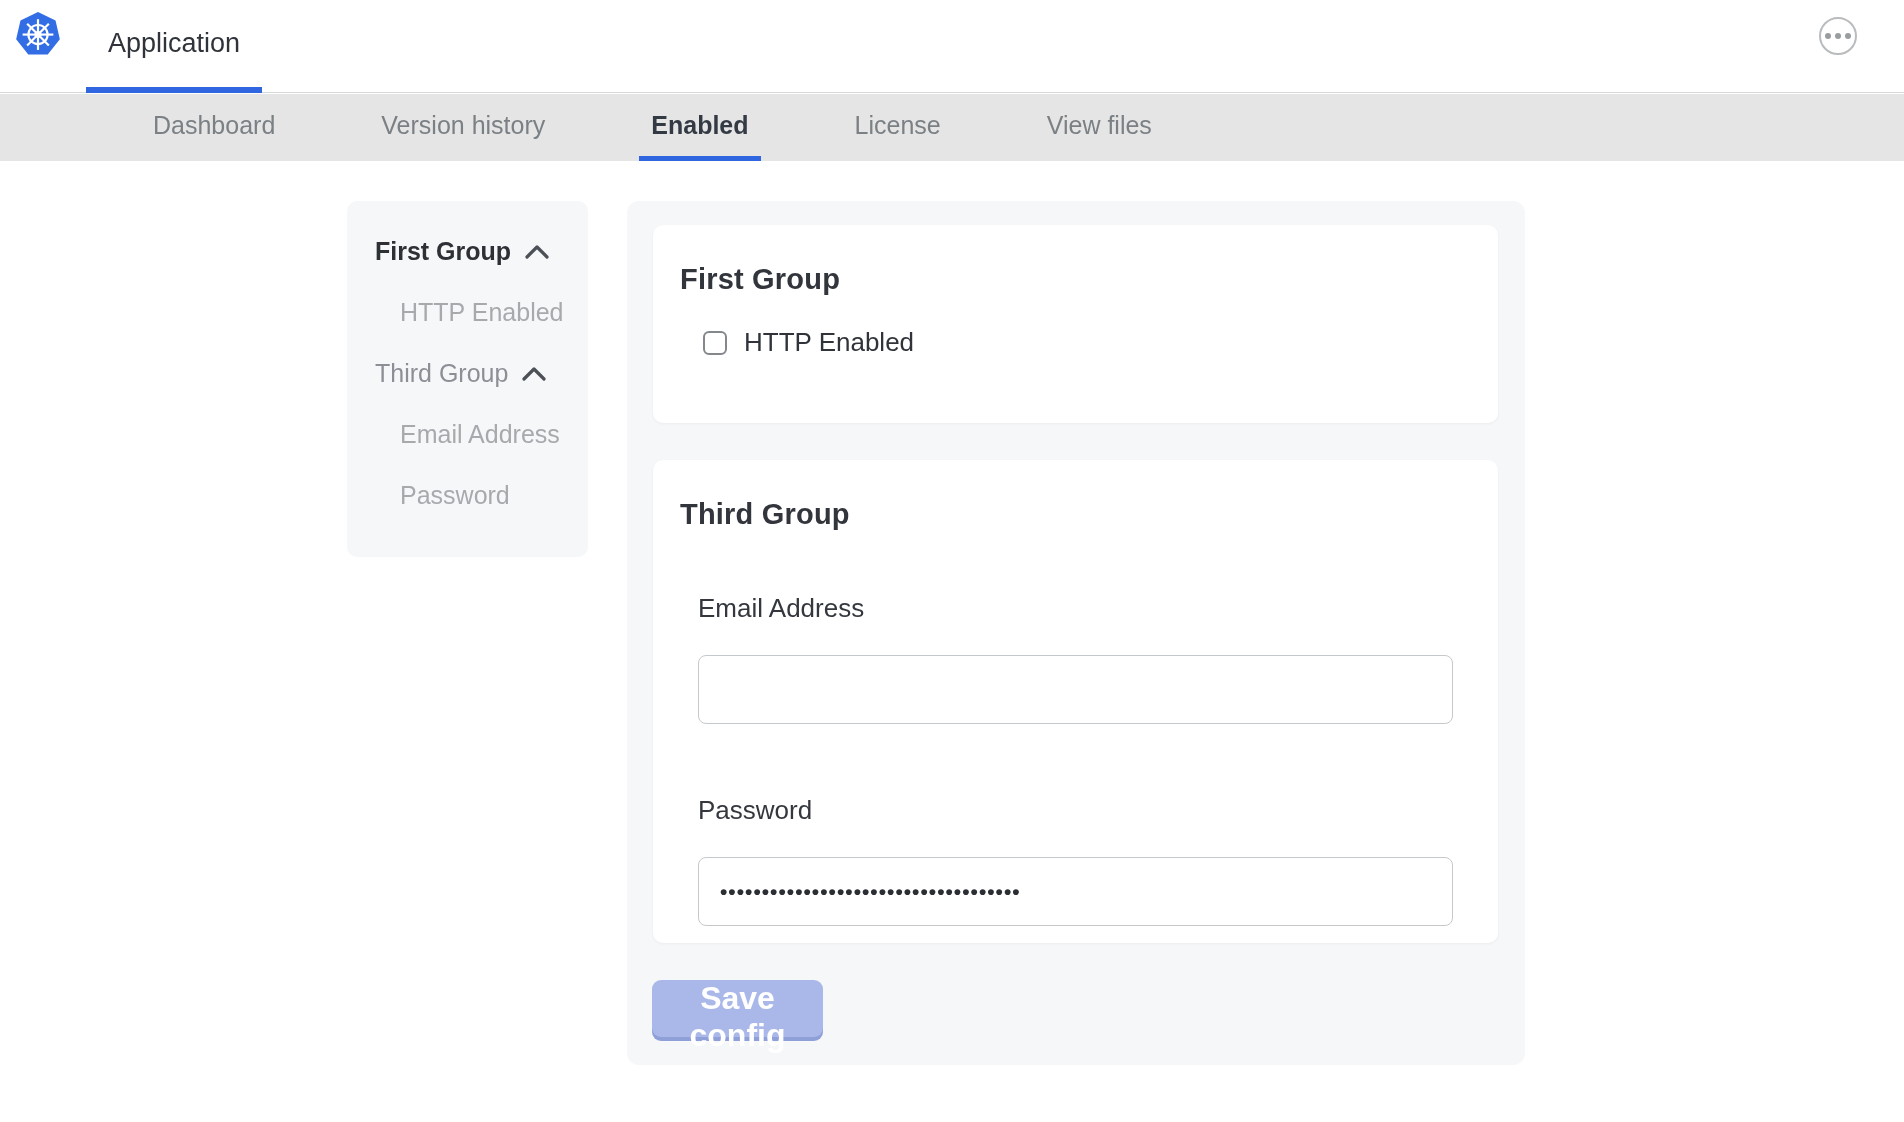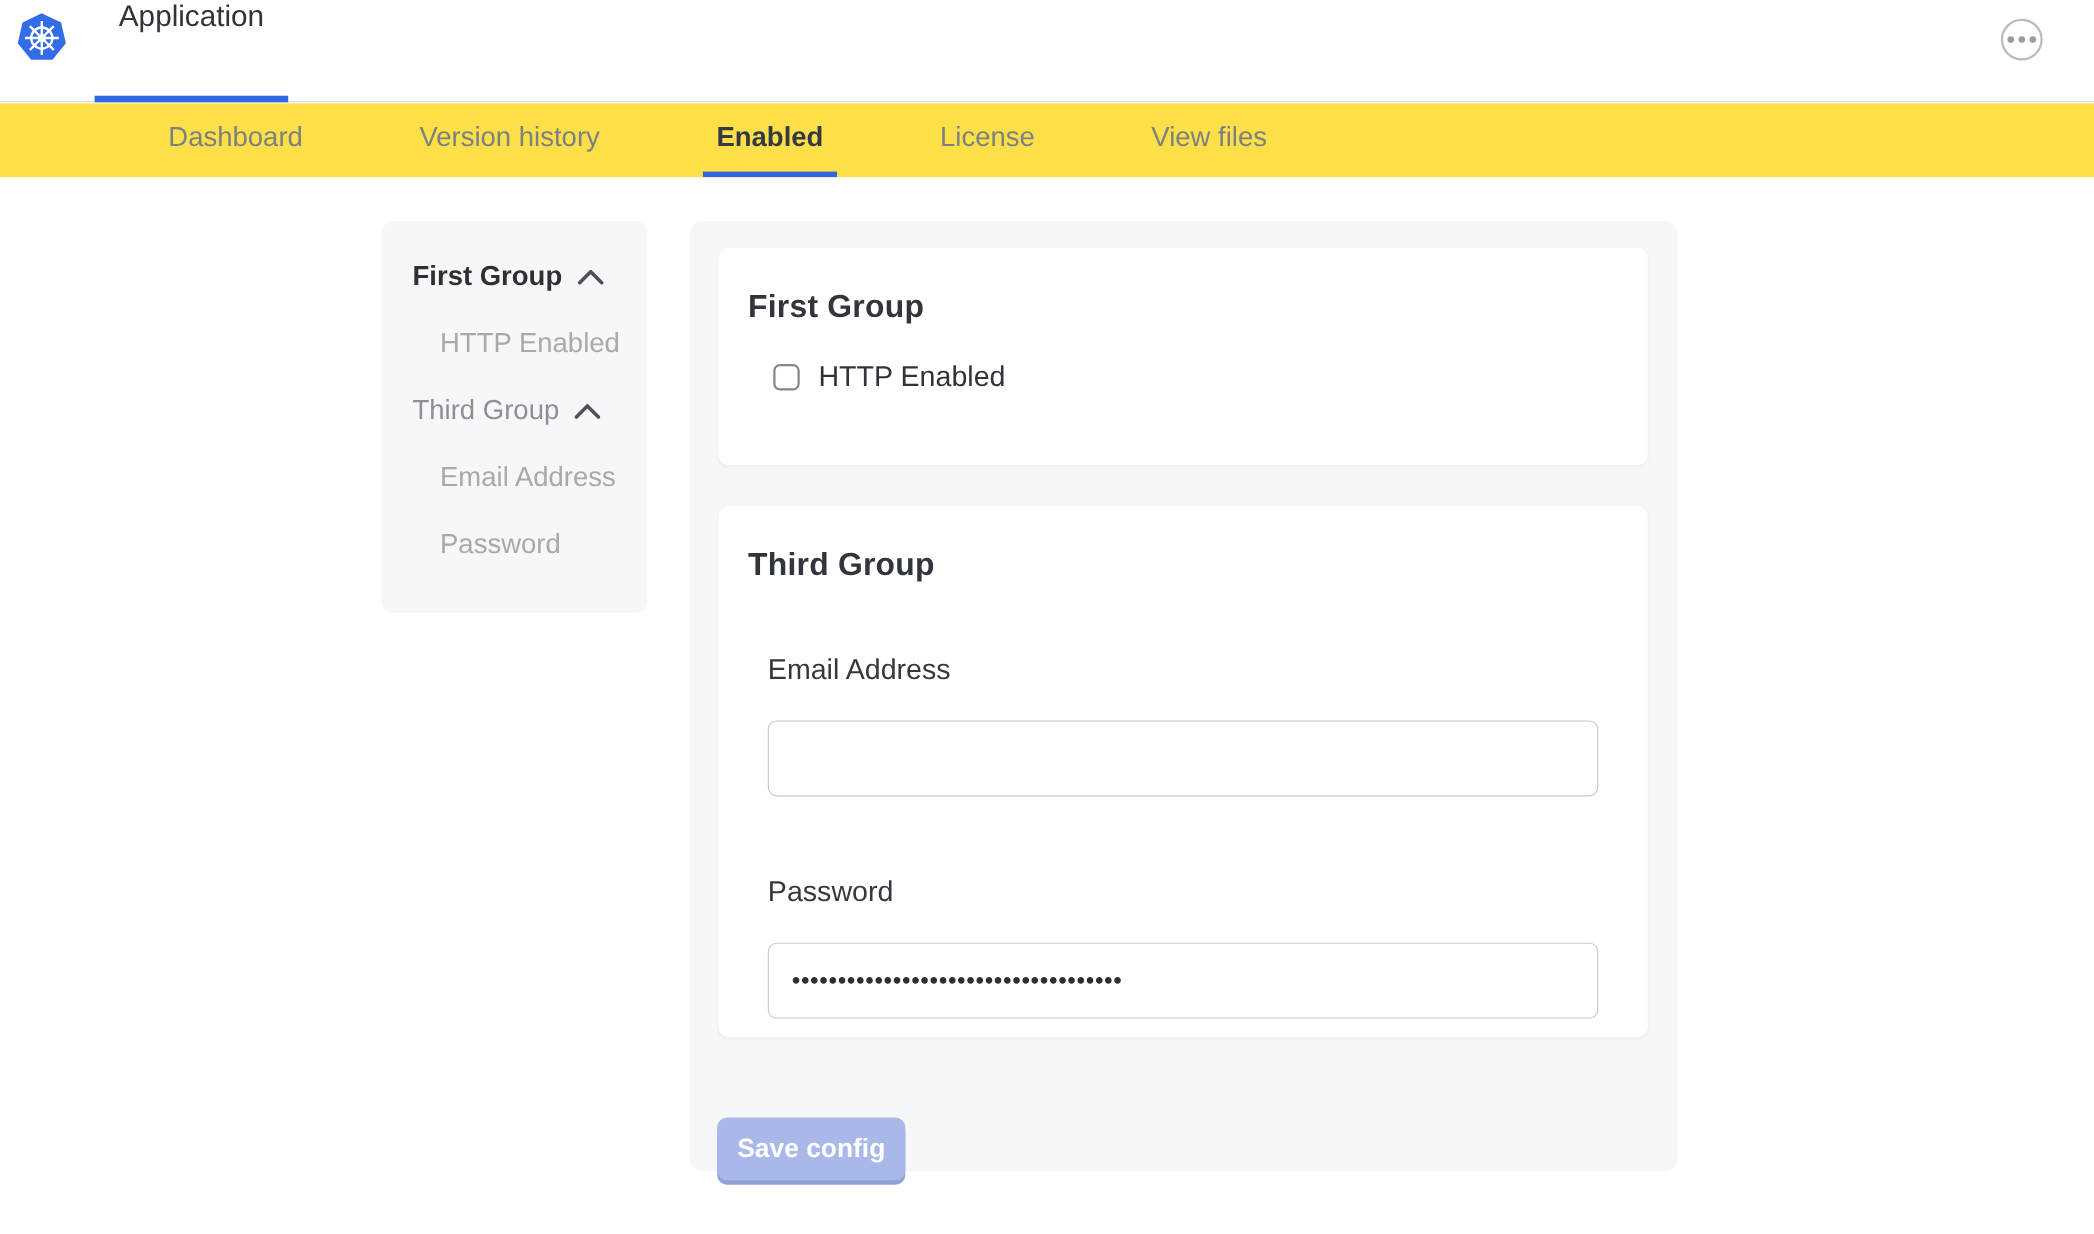--- a/index.html
+++ b/index.html
@@ -3,29 +3,29 @@
 <meta charset="utf-8">
 <style>
   * { margin:0; padding:0; box-sizing:border-box; }
   html,body { width:1904px; height:1122px; background:#ffffff;
     font-family:"Liberation Sans","DejaVu Sans",sans-serif; position:relative; overflow:hidden; }
 
   
   .header { position:absolute; top:0; left:0; width:1904px; height:93px; background:#fff;
     border-bottom:1px solid #d6d8da; z-index:2; }
   .logo { position:absolute; left:14px; top:11px; width:48px; height:50px; }
-  .app-tab { position:absolute; left:86px; top:0; height:93px; display:flex; align-items:flex-start;
+  .app-tab { position:absolute; left:86px; top:0; height:93px; display:flex; align-items:center;
     padding:0 22px; border-bottom:6px solid #3066e0; font-size:27px; color:#30343a; cursor:pointer; }
   .menu-btn { position:absolute; right:47px; top:17px; width:38px; height:38px; border-radius:50%;
     border:2px solid #b9bcbe; background:#fff; display:flex; align-items:center; justify-content:center;
     gap:4px; cursor:pointer; }
   .menu-btn i { width:6px; height:6px; border-radius:50%; background:#9a9da0; display:block; }
 
   
-  .nav { position:absolute; top:94px; left:0; width:1904px; height:67px; background:#fde047;
+  .nav { position:absolute; top:94px; left:0; width:1904px; height:67px; background:#e5e5e5;
     display:flex; align-items:stretch; padding-left:141px; gap:82px; }
   .nav-tab { display:flex; align-items:center; padding:0 12px; font-size:25px; color:#7b8085;
     border-bottom:5px solid transparent; cursor:pointer; white-space:nowrap; }
   .nav-tab.active { color:#333a44; font-weight:bold; border-bottom-color:#3066e0; }
 
   
   .sidebar-card { position:absolute; left:347px; top:201px; width:241px; height:356px;
     background:#f6f7f9; border-radius:10px; padding-top:20px; }
   .side-row { height:61px; display:flex; align-items:center; font-size:25px; cursor:pointer; }
   .side-row.group { padding-left:28px; gap:14px; color:#8c9096; }
@@ -50,22 +50,22 @@
   .field-label { margin:62px 0 0 45px; font-size:26px; color:#34383e; }
   .field-label.pw { margin-top:71px; }
   .text-input { display:block; margin:31px 0 0 45px; width:755px; height:69px;
     border:1px solid #c6c9cc; border-radius:8px; background:#fff;
     font-family:"Liberation Sans","DejaVu Sans",sans-serif;
     font-size:24px; color:#2b2e33; padding:0 21px; outline:none; }
   .text-input.pw { font-size:21px; letter-spacing:1px; font-weight:bold; color:#2b2e33; }
 
   .save-btn { position:absolute; left:25px; top:779px; width:171px; height:57px;
     background:#a9b8e9; border:none; border-radius:9px; color:#ffffff; font-weight:bold;
-    font-size:24px; font-family:"Liberation Sans","DejaVu Sans",sans-serif;
-    box-shadow:0 4px 0 #8fa0d9; cursor:default;margin-top:36px; }
+    font-size:32px; font-family:"Liberation Sans","DejaVu Sans",sans-serif;
+    box-shadow:0 4px 0 #8fa0d9; cursor:default; }
 </style>
 </head>
 <body>
 
 <div class="header">
   <svg class="logo" viewBox="0 0 100 104">
     <polygon points="50,2 86.5,19.5 95.5,58.8 70.3,90.3 29.7,90.3 4.5,58.8 13.5,19.5" fill="#326de6"></polygon>
     <g stroke="#ffffff" stroke-width="4.5" fill="none">
       <circle cx="50" cy="49" r="20"></circle>
       <line x1="50" y1="49" x2="50" y2="17"></line>

